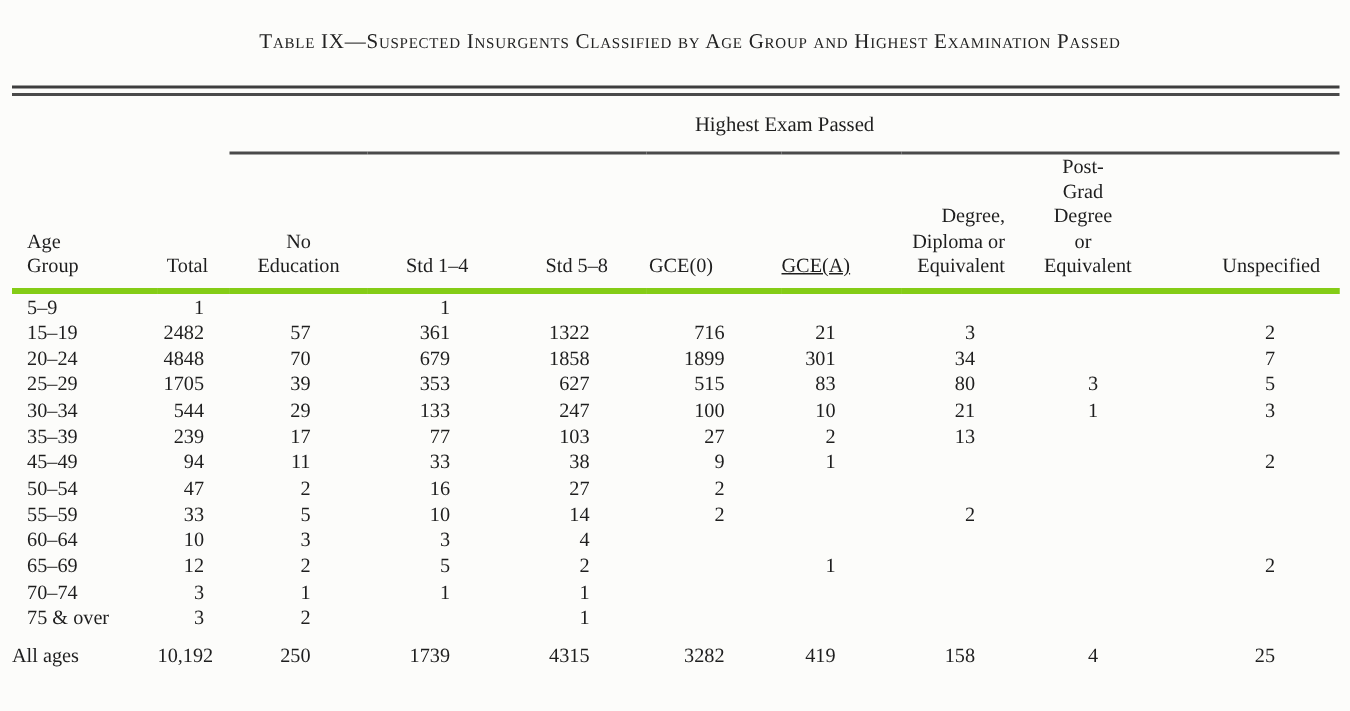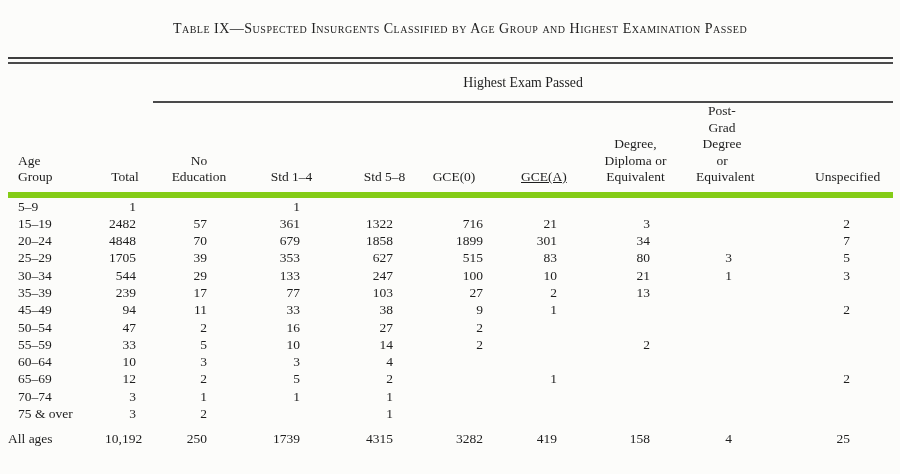--- a/index.html
+++ b/index.html
@@ -51,27 +51,27 @@
     border-bottom: 2px solid #4a4a4a;
   }
   
   .col-head th {
     vertical-align: bottom;
     text-align: center;
     white-space: pre-line;
     font-size: 13.5px;
     line-height: 16.5px;
     padding-bottom: 6px;
-    border-bottom: 6px solid #84cc16;
+    border-bottom: 4px solid #84cc16;
   }
   .col-head th.h0 { text-align: left; padding-left: 10px; }
   .col-head th.h1 { padding-right: 8px; margin-left: 44px; }
   .col-head th.h5 { padding-right: 44px; }
   .col-head th.h6 { padding-right: 48px; text-decoration: underline; }
-  .col-head th.h7 { padding-right: 26px; }
+  .col-head th.h7 { padding-right: 26px; text-align: right; }
   .col-head th.h8 { padding-right: 38px; }
   .col-head th.h9 { padding-left: 16px; font-family: Liberation Serif, serif; }
   
   .data-table tbody td, .data-table tfoot td {
     text-align: right;
     font-size: 13.5px;
     line-height: 17.3px;
   }
   .data-table tbody th, .data-table tfoot th {
     text-align: left;

